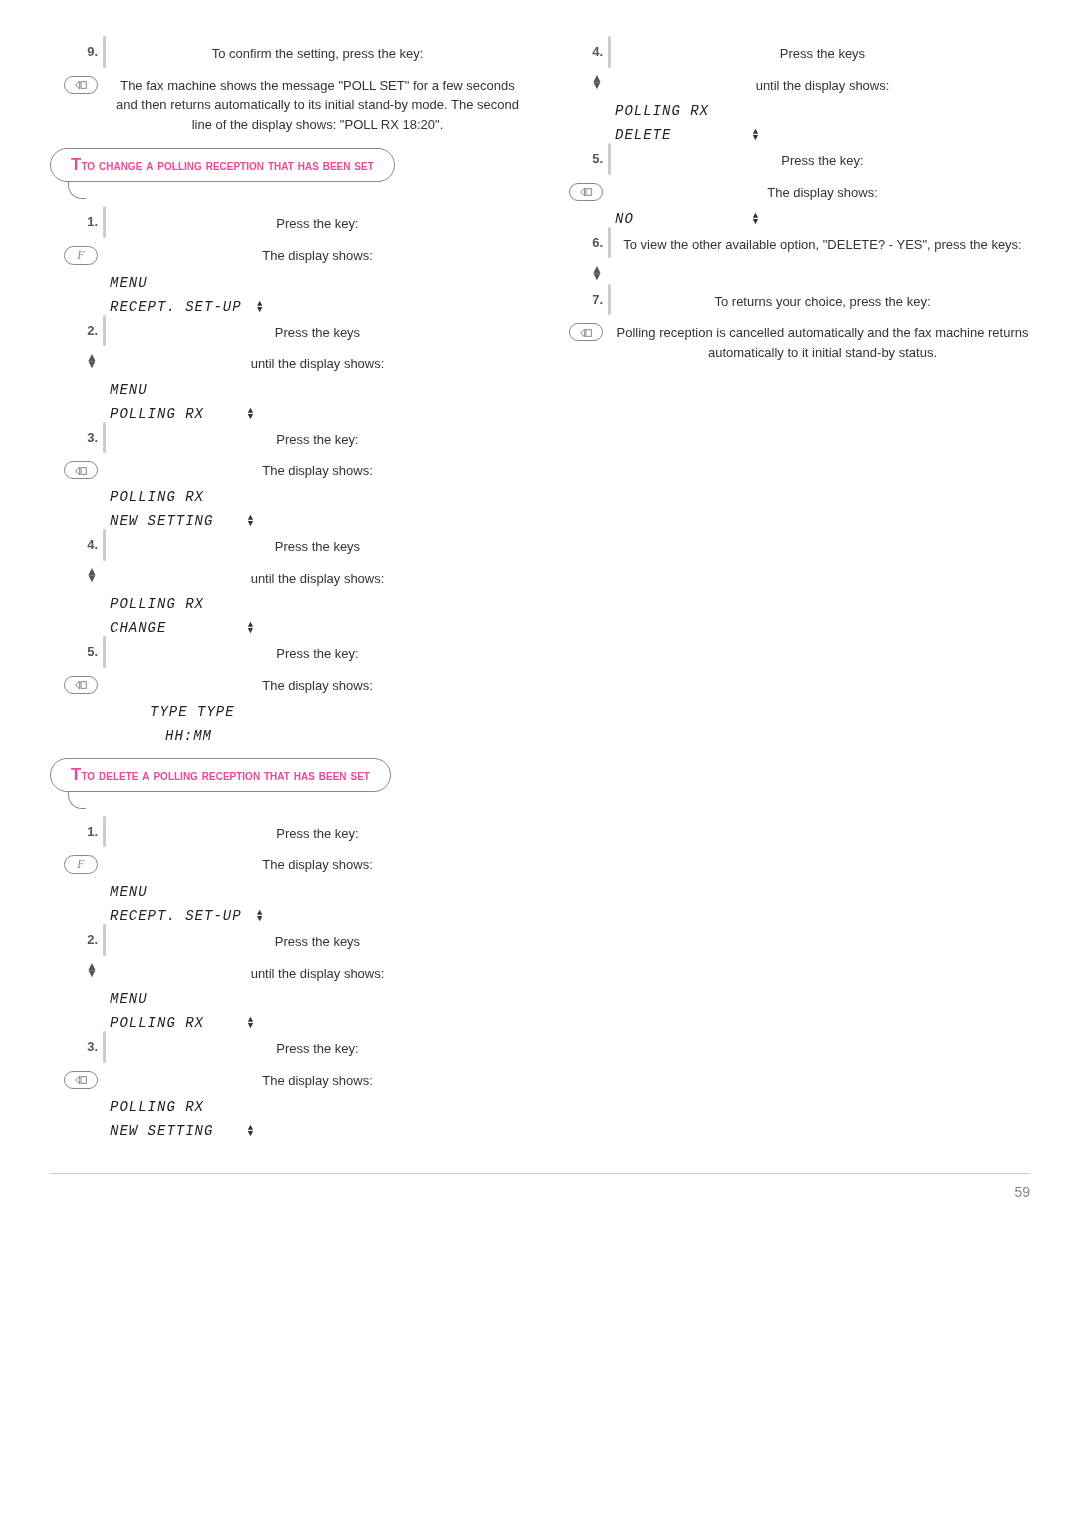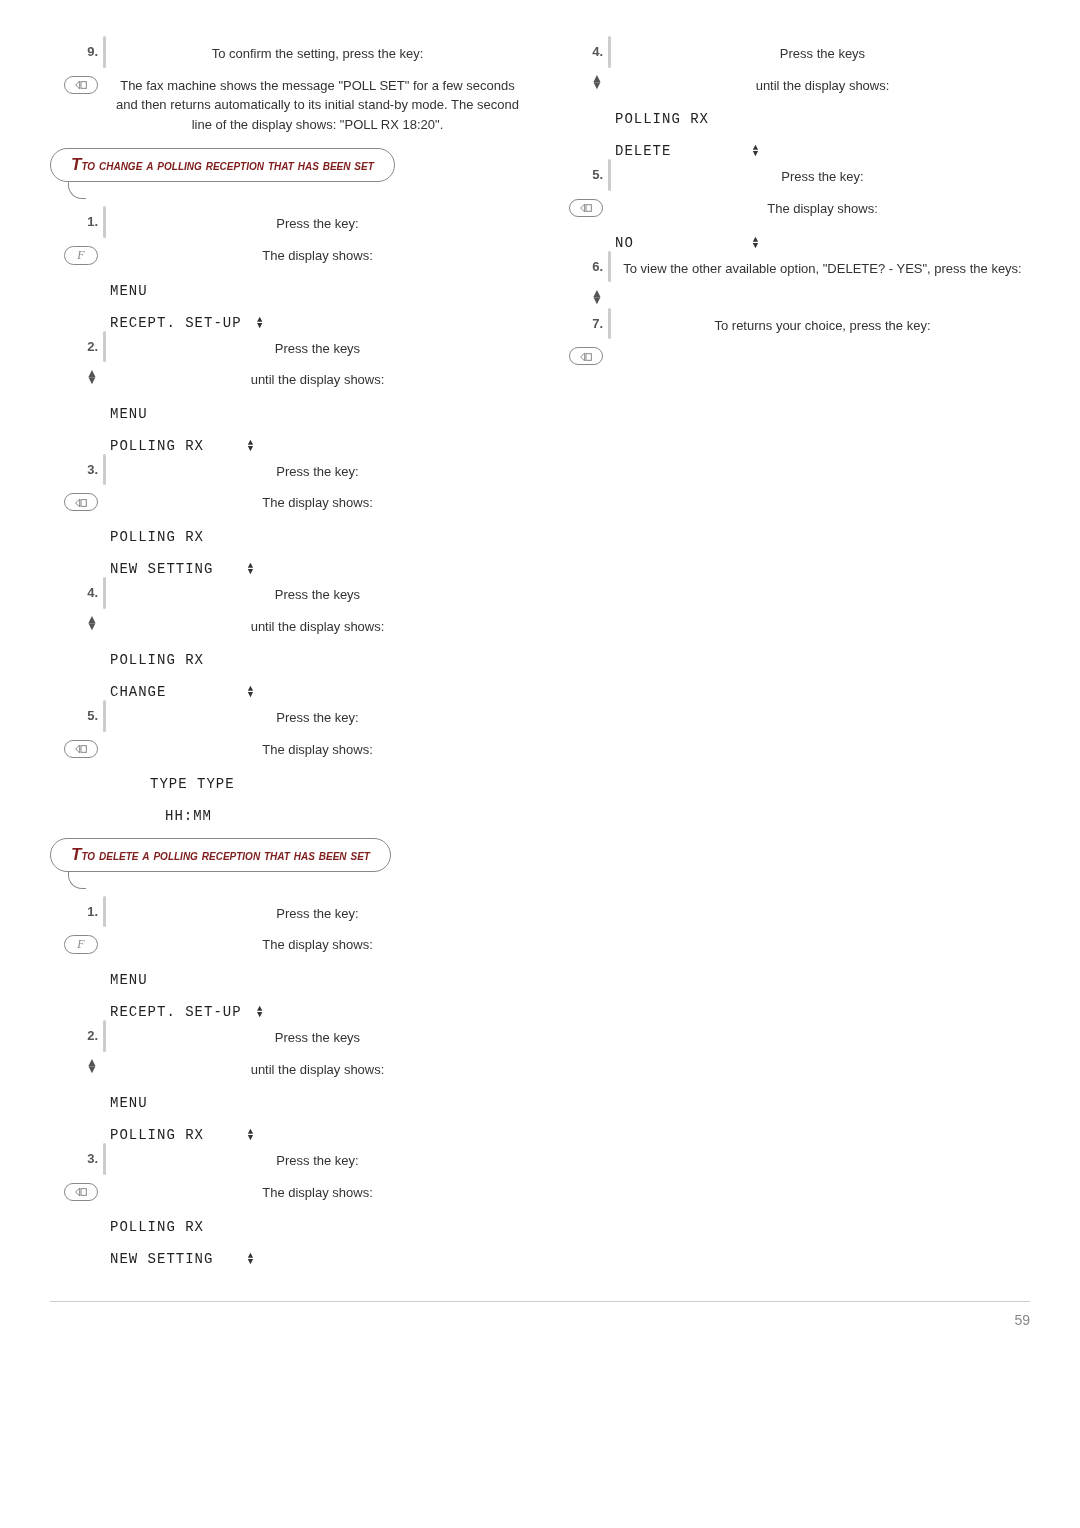--- a/index.html
+++ b/index.html
@@ -66,42 +66,42 @@
   .icon-updown {
     display: inline-flex;
     flex-direction: column;
     line-height: 7px;
     font-size: 12px;
     color: #555;
     vertical-align: middle;
   }
   .display-line {
     font-family: 'Courier New', monospace;
+    font-style: italic;
     letter-spacing: 1px;
     font-size: 14px;
     margin-left: 60px;
-    margin-top: 16px;
+    margin-top: 8px;
     margin-bottom: 4px;
     color: #222;
   }
   .section-header {
     margin: 14px 0 10px 0;
     position: relative;
   }
   .section-bubble {
     border: 1px solid #888;
     border-radius: 18px;
     padding: 6px 20px;
     font-variant: small-caps;
-    font-style: italic;
     font-weight: bold;
     font-size: 14px;
     display: inline-block;
     background: #fff;
-    color: #7f1d1d;
+    color: #ec4899;
   }
   .bubble-tail {
     width: 18px;
     height: 18px;
     border-left: 1px solid #888;
     border-bottom: 1px solid #888;
     border-bottom-left-radius: 14px;
     position: relative;
     left: 18px;
     top: -1px;
@@ -305,18 +305,19 @@
 
     <div class="step">
       <div class="num-col"><span>7.</span><span class="vline"></span></div>
       <div class="text-col">To returns your choice, press the key:</div>
     </div>
     <div class="step">
       <div class="iconarea"><span class="icon-key"><svg class="keyglyph" viewBox="0 0 24 16">
               <polygon points="4,8 10,2 10,14" fill="none" stroke="#888" stroke-width="1.5"></polygon>
               <rect x="12" y="3" width="8" height="10" fill="none" stroke="#888" stroke-width="1.5"></rect>
             </svg></span></div>
+      <div class="text-col">Polling reception is cancelled automatically and the fax machine returns automatically to it initial stand-by status.</div>
     </div>
 
   </div>
 </div>
 
 <div class="footer">59</div>
 
 </body></html>

